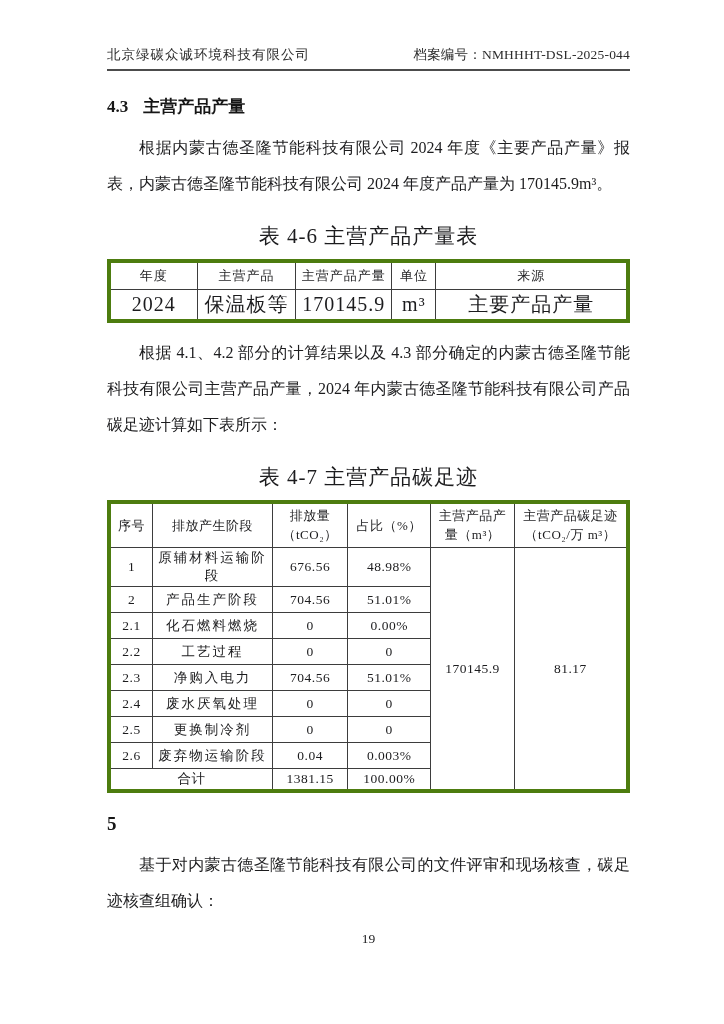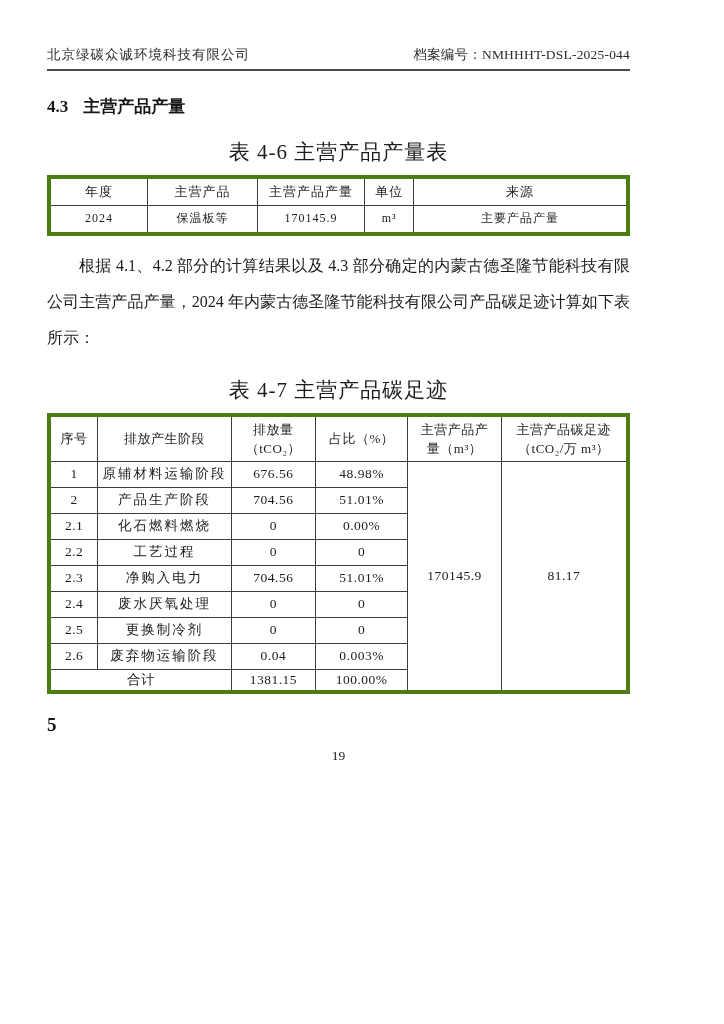--- a/index.html
+++ b/index.html
@@ -4,21 +4,21 @@
 <style>
   * { margin: 0; padding: 0; box-sizing: border-box; }
   html, body { background: #ffffff; }
   body {
     width: 724px; height: 1024px;
     font-family: "Liberation Serif", "DejaVu Serif", serif;
     color: #1c1c1e;
   }
   .page {
     width: 724px; height: 1024px;
-    padding: 46px 94px 0 47px;
+    padding: 46px 94px 0 107px;
     overflow: hidden;
     background: #ffffff;
     border-radius: 11px;
   }
   
   .doc-header {
     display: flex; justify-content: space-between; align-items: flex-end;
     border-bottom: 2px solid #4c4c4c;
     padding-bottom: 5px;
     font-size: 13.5px; color: #2b2b2b;
@@ -60,21 +60,21 @@
   }
   th, td {
     border: 1px solid #3d3d3d;
     text-align: center;
     vertical-align: middle;
     font-weight: normal;
     color: #1c1c1e;
     padding: 1px 2px;
   }
   .t46 th { height: 28px; font-size: 13px; letter-spacing: 1px; }
-  .t46 td { height: 29px; font-size: 12px; letter-spacing: 1px; }
+  .t46 td { height: 29px; font-size: 20px; letter-spacing: 1px; }
   .t47 th { height: 46px; font-size: 13px; white-space: pre-line; line-height: 19px; letter-spacing: 0.5px; }
   .t47 td { height: 26px; font-size: 13.5px; letter-spacing: 0.5px; }
   .t47 td.stage { letter-spacing: 2px; }
   .t47 tr.total-row td { height: 16px; }
   
   .page-number {
     margin-top: 12px;
     text-align: center;
     font-size: 13.5px; color: #1c1c1e;
   }
@@ -86,20 +86,21 @@
 
   <div class="doc-header">
     <span class="hdr-company">北京绿碳众诚环境科技有限公司</span>
     <span class="hdr-file"><span>档案编号：</span><span>NMHHHT-DSL-2025-044</span></span>
   </div>
 
   <div class="section-heading h4">
     <span class="sec-num">4.3</span>
     <span class="sec-title">主营产品产量</span>
   </div>
+  <p class="para">根据内蒙古德圣隆节能科技有限公司 2024 年度《主要产品产量》报表，内蒙古德圣隆节能科技有限公司 2024 年度产品产量为 170145.9m³。</p>
 
   <div class="caption">表 4-6  主营产品产量表</div>
 
   <table class="t46">
     <colgroup>
       <col style="width:17%">
         <col style="width:19%">
         <col style="width:18.5%">
         <col style="width:8.5%">
         <col style="width:37%">
@@ -201,16 +202,17 @@
         <td colspan="2">合计</td>
         <td>1381.15</td>
         <td>100.00%</td>
       </tr>
     </tbody>
   </table>
 
   <div class="section-heading h5">
     <span class="sec-num">5</span>
   </div>
+  <p class="para">基于对内蒙古德圣隆节能科技有限公司的文件评审和现场核查，碳足迹核查组确认：</p>
 
   <div class="page-number">19</div>
 
 </div>
 
 </body></html>

